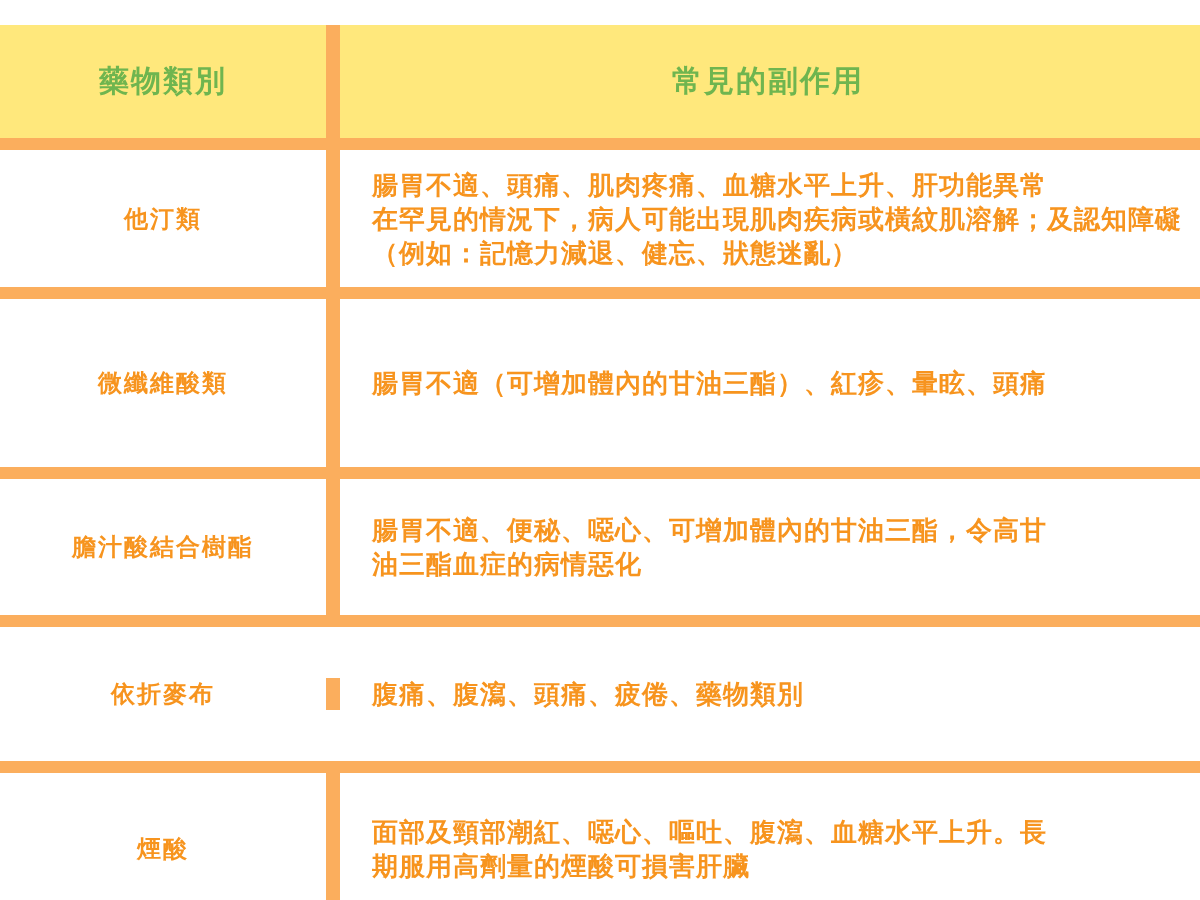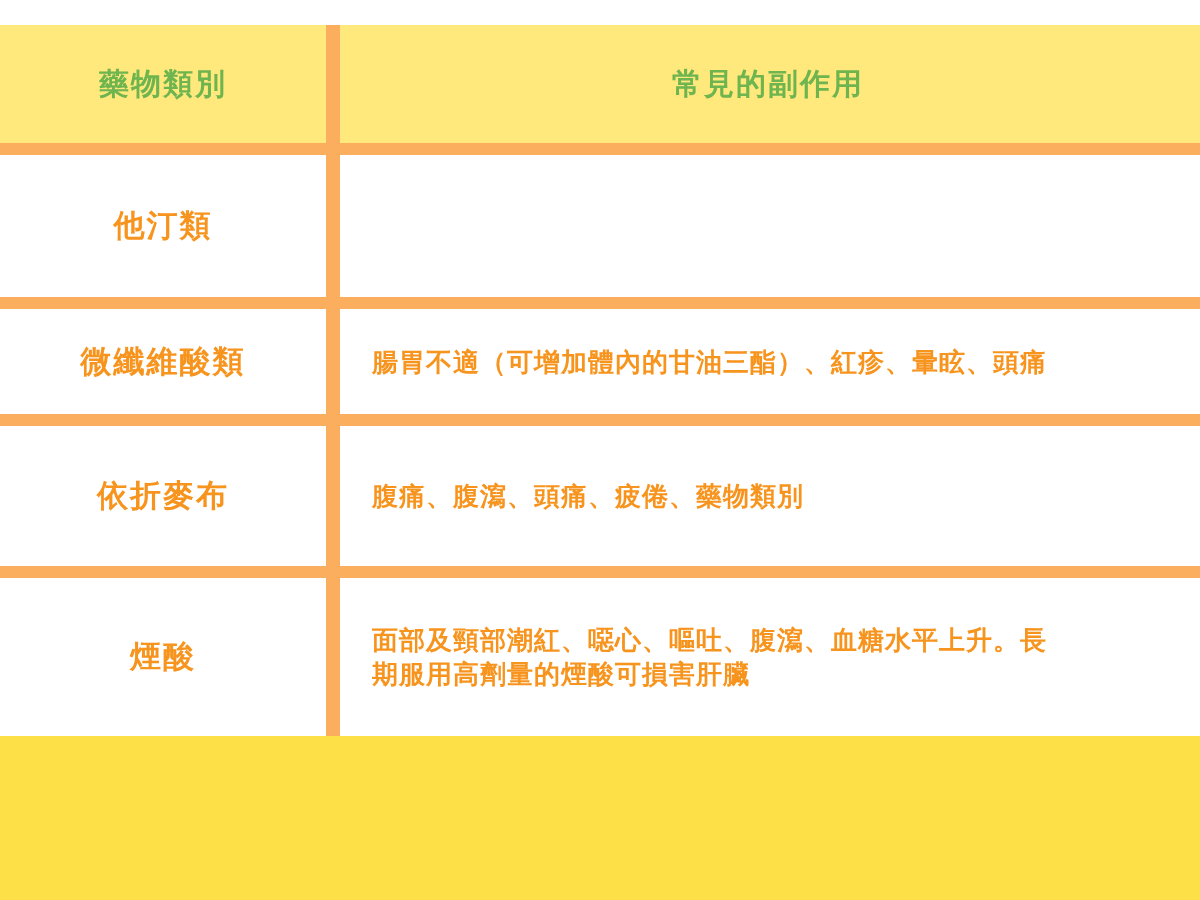--- a/index.html
+++ b/index.html
@@ -44,68 +44,82 @@
   }
   .header-row .cell-right { justify-content: center; padding-left: 0; }
   .header-label {
     color: #6FB54F;
     font-size: 30px;
     font-weight: bold;
     letter-spacing: 2px;
   }
   .category-label {
     color: #F7941E;
-    font-size: 31px;
+    font-size: 24px;
     font-weight: bold;
     letter-spacing: 2px;
   }
   .effects-text {
     color: #F7941E;
     font-size: 26px;
     font-weight: bold;
     line-height: 34px;
     letter-spacing: 1px;
     white-space: pre-line;
     text-align: left;
   }
   .h-r1 { height: 154px; }
-  .h-r2 { height: 117px; }
+  .h-r2 { height: 187px; }
   .h-r3 { height: 153px; }
-  .h-r4 { height: 152px; }
+  .h-r4 { height: 152px; align-items: center; }
   .h-r5 { height: 158px; }
 </style>
 </head>
 <body>
 
 <div class="table">
 
   <div class="row header-row">
     <div class="cell-left">
       <span class="header-label">藥物類別</span>
     </div>
     <div class="cell-right">
       <span class="header-label">常見的副作用</span>
     </div>
   </div>
 
   <div class="row h-r1">
     <div class="cell-left">
       <span class="category-label">他汀類</span>
     </div>
+    <div class="cell-right">
+      <span class="effects-text">腸胃不適、頭痛、肌肉疼痛、血糖水平上升、肝功能異常
+在罕見的情況下，病人可能出現肌肉疾病或橫紋肌溶解；及認知障礙
+（例如：記憶力減退、健忘、狀態迷亂）</span>
+    </div>
   </div>
 
   <div class="row h-r2">
     <div class="cell-left">
       <span class="category-label">微纖維酸類</span>
     </div>
     <div class="cell-right">
       <span class="effects-text">腸胃不適（可增加體內的甘油三酯）、紅疹、暈眩、頭痛</span>
     </div>
   </div>
 
+  <div class="row h-r3">
+    <div class="cell-left">
+      <span class="category-label">膽汁酸結合樹酯</span>
+    </div>
+    <div class="cell-right">
+      <span class="effects-text">腸胃不適、便秘、噁心、可增加體內的甘油三酯，令高甘
+油三酯血症的病情惡化</span>
+    </div>
+  </div>
 
   <div class="row h-r4">
     <div class="cell-left">
       <span class="category-label">依折麥布</span>
     </div>
     <div class="cell-right">
       <span class="effects-text">腹痛、腹瀉、頭痛、疲倦、藥物類別</span>
     </div>
   </div>
 

